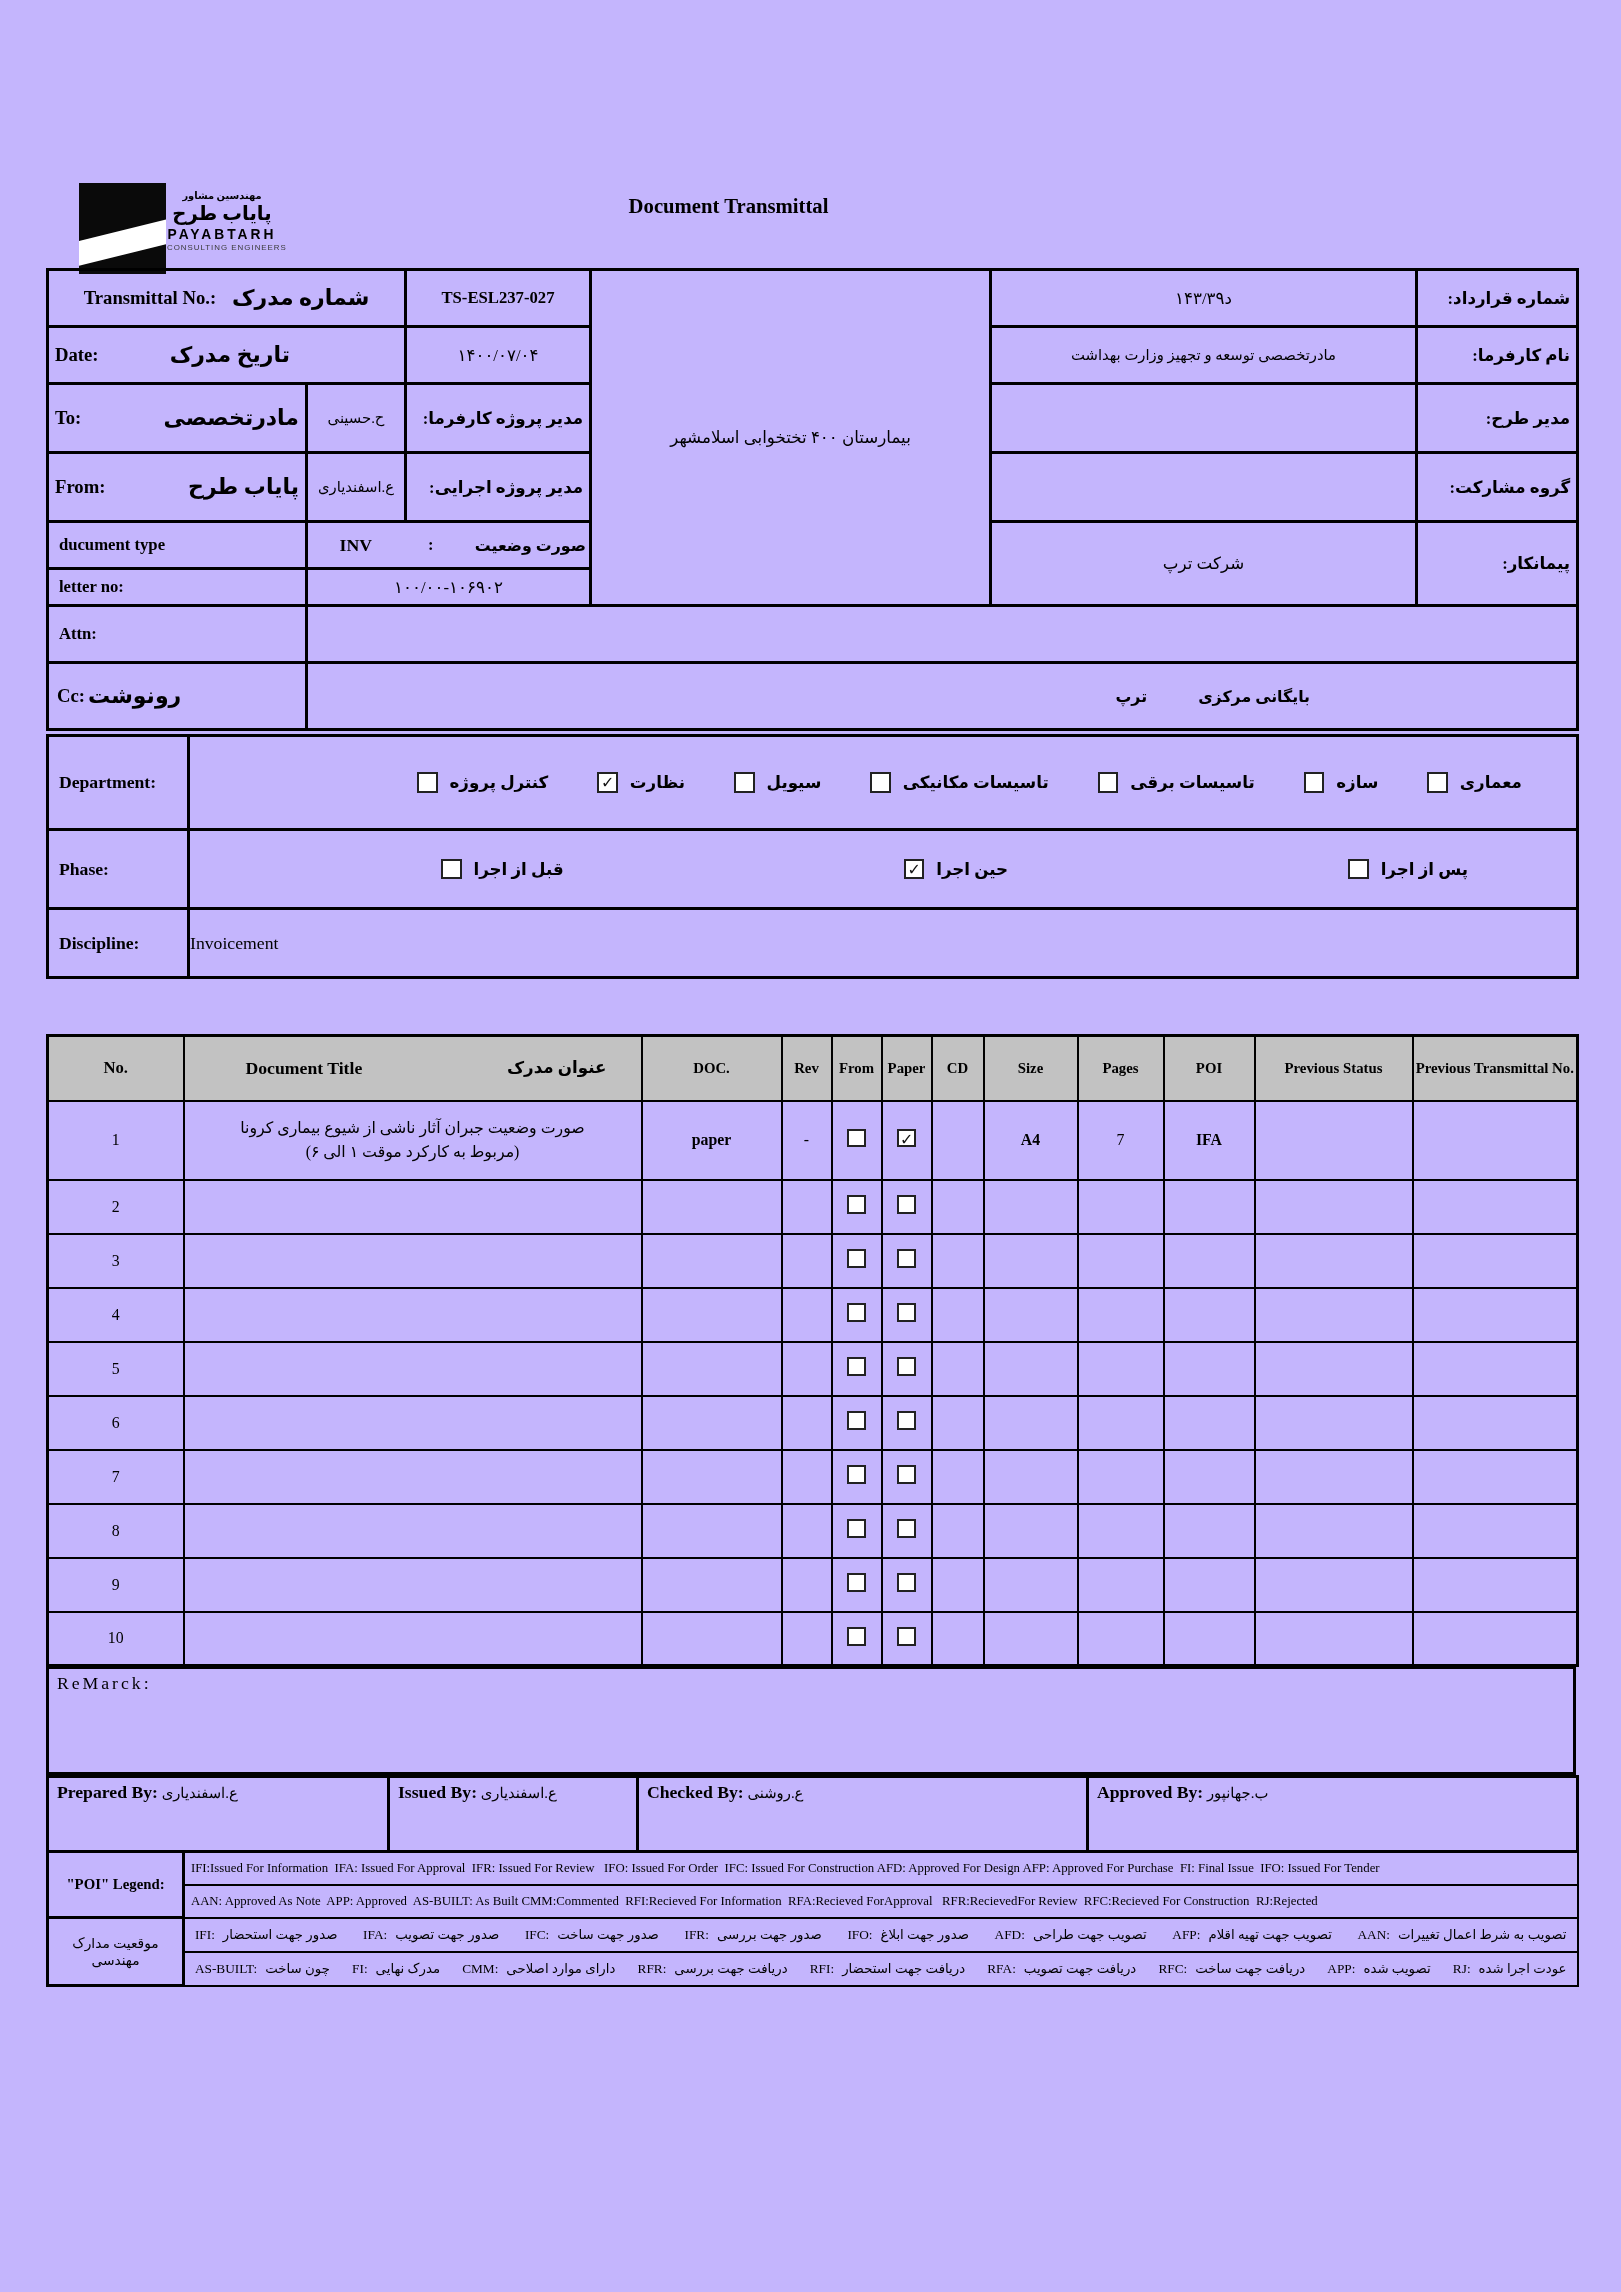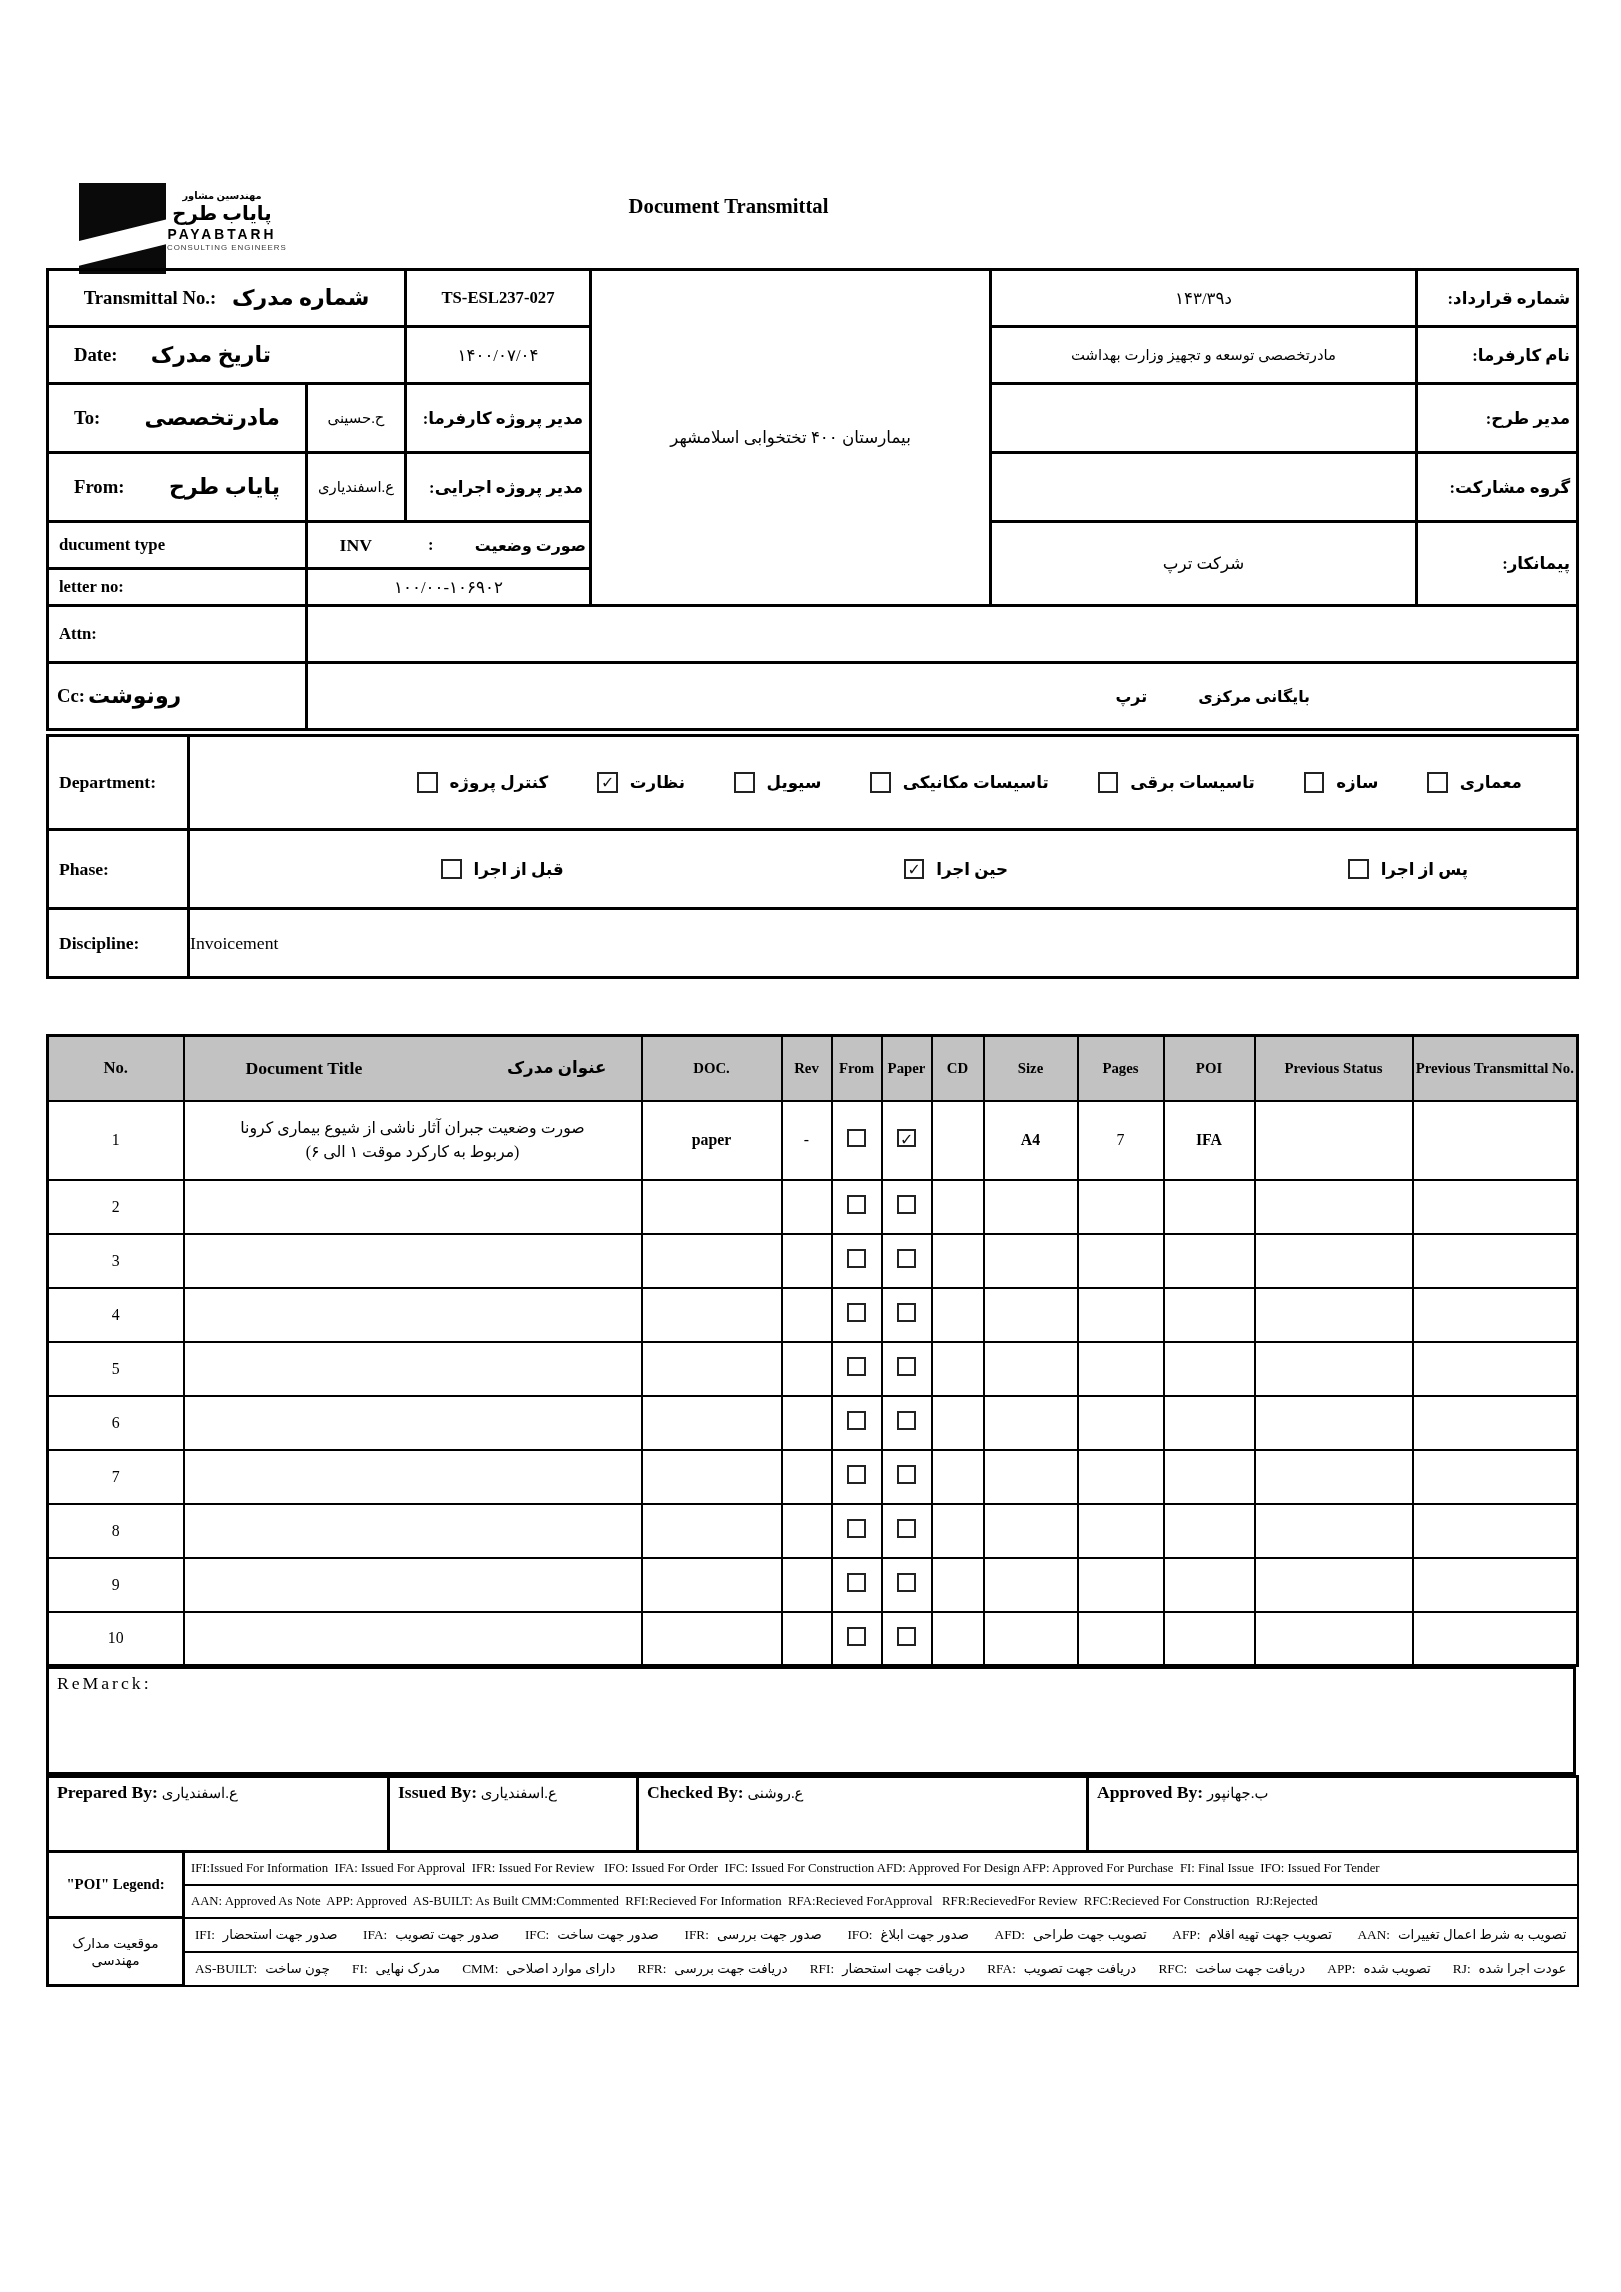--- a/index.html
+++ b/index.html
@@ -1,18 +1,18 @@
 <!DOCTYPE html>
 <html lang="en"><head>
 <meta charset="utf-8">
 <title>Document Transmittal</title>
 <style>
   html,body{margin:0;padding:0;background:#e8e8e8;}
   .page{
-    position:relative; width:1621px; height:2292px; background:#ffffff;
+    position:relative; width:1621px; height:2292px; background:#c4b5fd;
     font-family:"Liberation Serif","DejaVu Sans",serif; color:#000; overflow:hidden;
   }
   
   .logo-square{position:absolute;left:79px;top:183px;width:87px;height:91px;background:#0a0a0a;overflow:hidden;}
   .logo-swoosh{position:absolute;left:-27.6px;top:47px;width:148px;height:23.6px;background:#fff;border-radius:13.8px;transform:rotate(-14deg);}
   .logo-text{position:absolute;left:167px;top:191px;width:110px;text-align:center;line-height:1.1;}
   .logo-fa-small{font-size:9.9px;font-weight:bold;direction:rtl;}
   .logo-fa-large{font-size:19.7px;font-weight:bold;direction:rtl;margin-top:1px;}
   .logo-en{font-size:13.8px;font-weight:bold;letter-spacing:3px;font-family:"Liberation Sans",sans-serif;margin-top:2px;}
   .logo-en-sub{font-size:7.9px;letter-spacing:1px;color:#3a3a3a;font-family:"Liberation Sans",sans-serif;margin-top:2px;white-space:nowrap;}
@@ -23,21 +23,21 @@
   td,th{border:3px solid #000;padding:0;vertical-align:middle;overflow:hidden;}
   .fa{direction:rtl;}
   .b{font-weight:bold;}
   .c{text-align:center;}
   
   .t-header{left:46px;top:268px;width:1530px;}
   .t-header td{font-size:16.7px;}
   .lbl-en{font-weight:bold;font-size:18.7px;}
   .lbl-fa{font-weight:bold;font-size:22px;direction:rtl;}
   .pairc{display:flex;align-items:center;justify-content:center;gap:15.8px;}
-  .split{display:flex;align-items:center;justify-content:space-between;padding:0 25px;}
+  .split{display:flex;align-items:center;justify-content:space-between;padding:0 6px;}
   .pad-l{padding-left:9.9px;}
   .rt-label{direction:rtl;text-align:right;padding-right:5.9px;font-weight:bold;font-size:17.7px;}
   .val-c{text-align:center;font-size:15.8px;}
   .inv-cell{position:relative;height:100%;}
   .inv-cell .inv{position:absolute;left:31.5px;top:50%;transform:translateY(-50%);font-weight:bold;font-size:17.7px;}
   .inv-cell .colon{position:absolute;left:120px;top:50%;transform:translateY(-50%);font-weight:bold;}
   .inv-cell .fa-val{position:absolute;right:3px;top:50%;transform:translateY(-50%);font-weight:bold;font-size:15.8px;direction:rtl;}
   .cc-val{direction:rtl;text-align:right;padding-right:266px;display:flex;flex-direction:row;justify-content:flex-start;gap:51px;align-items:center;font-weight:bold;font-size:15.8px;}
   
   .t-dept{left:46px;top:734px;width:1530px;}

